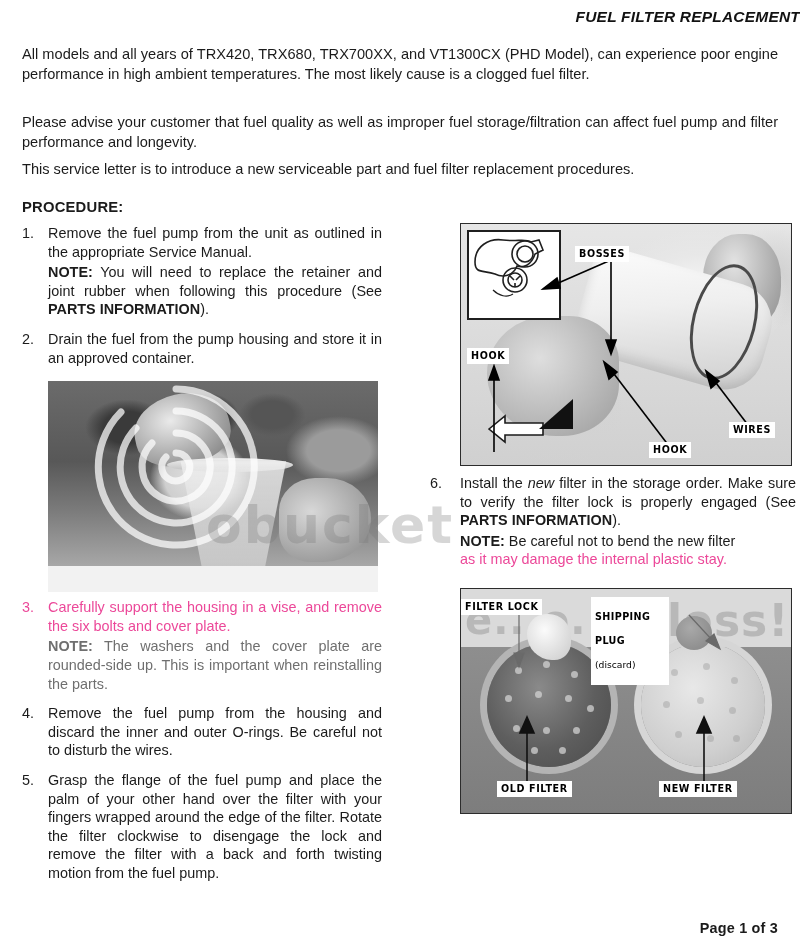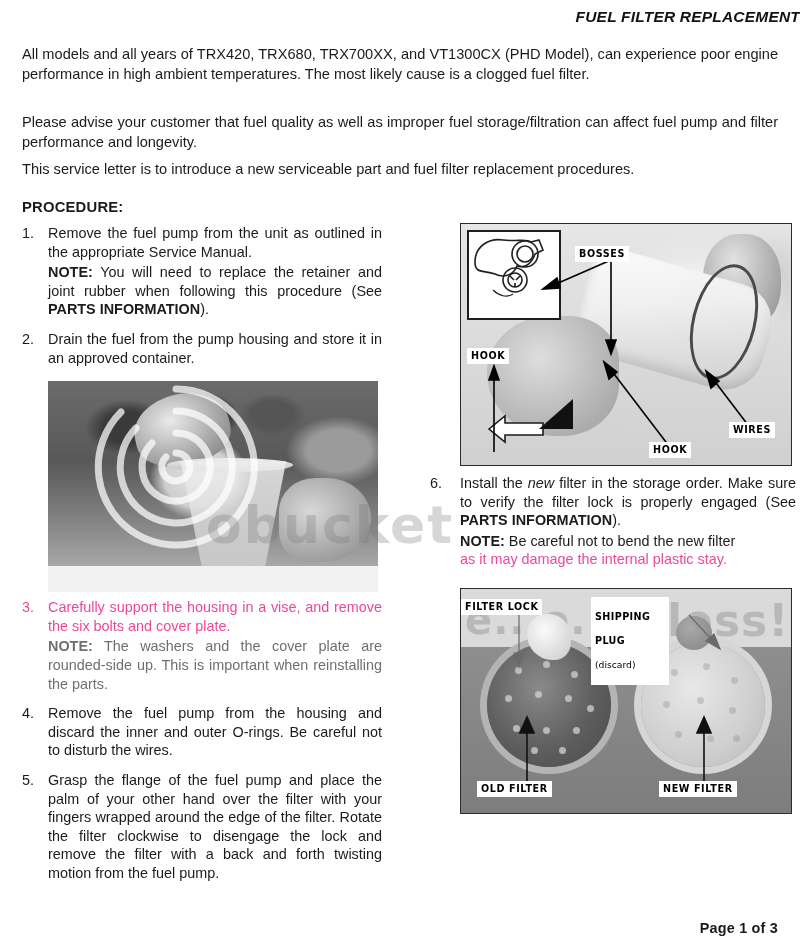--- a/index.html
+++ b/index.html
@@ -572,18 +572,18 @@
         <polygon points="243,128 236,144 250,144"></polygon>
       </g>
     </svg>
 
     <div class="callout" style="left:0; top:10px;">FILTER LOCK</div>
     <div class="callout multi" style="left:130px; top:8px; width:70px;">
       <div>SHIPPING</div>
       <div>PLUG</div>
       <div class="sub">(discard)</div>
     </div>
-    <div class="callout" style="left:16px; top:192px;">OLD FILTER</div>
+    <div class="callout" style="left:36px; top:192px;">OLD FILTER</div>
     <div class="callout" style="left:198px; top:192px;">NEW FILTER</div>
   </div>
 
   <div class="footer">Page 1 of 3</div>
 </div>
 
 </body></html>

